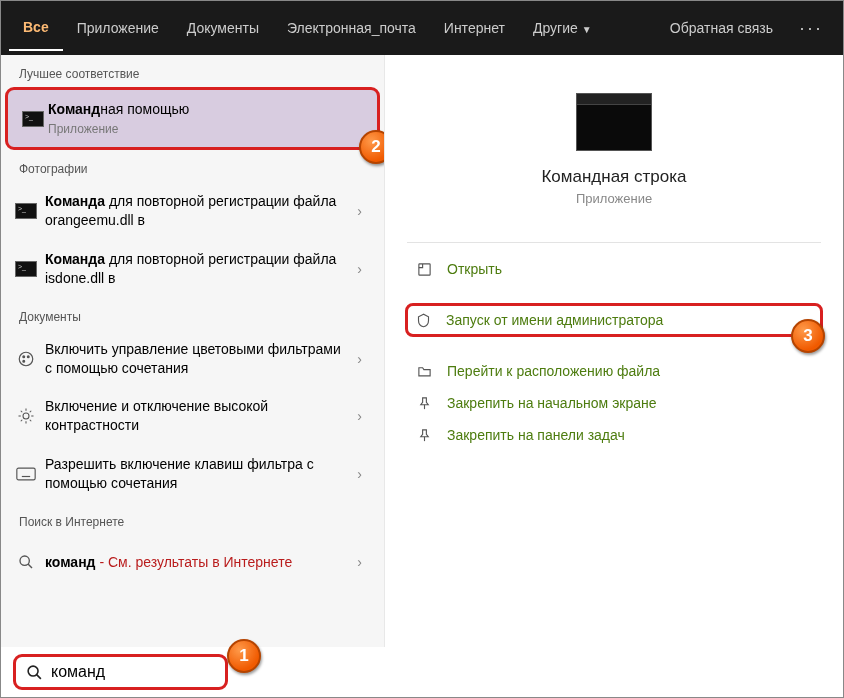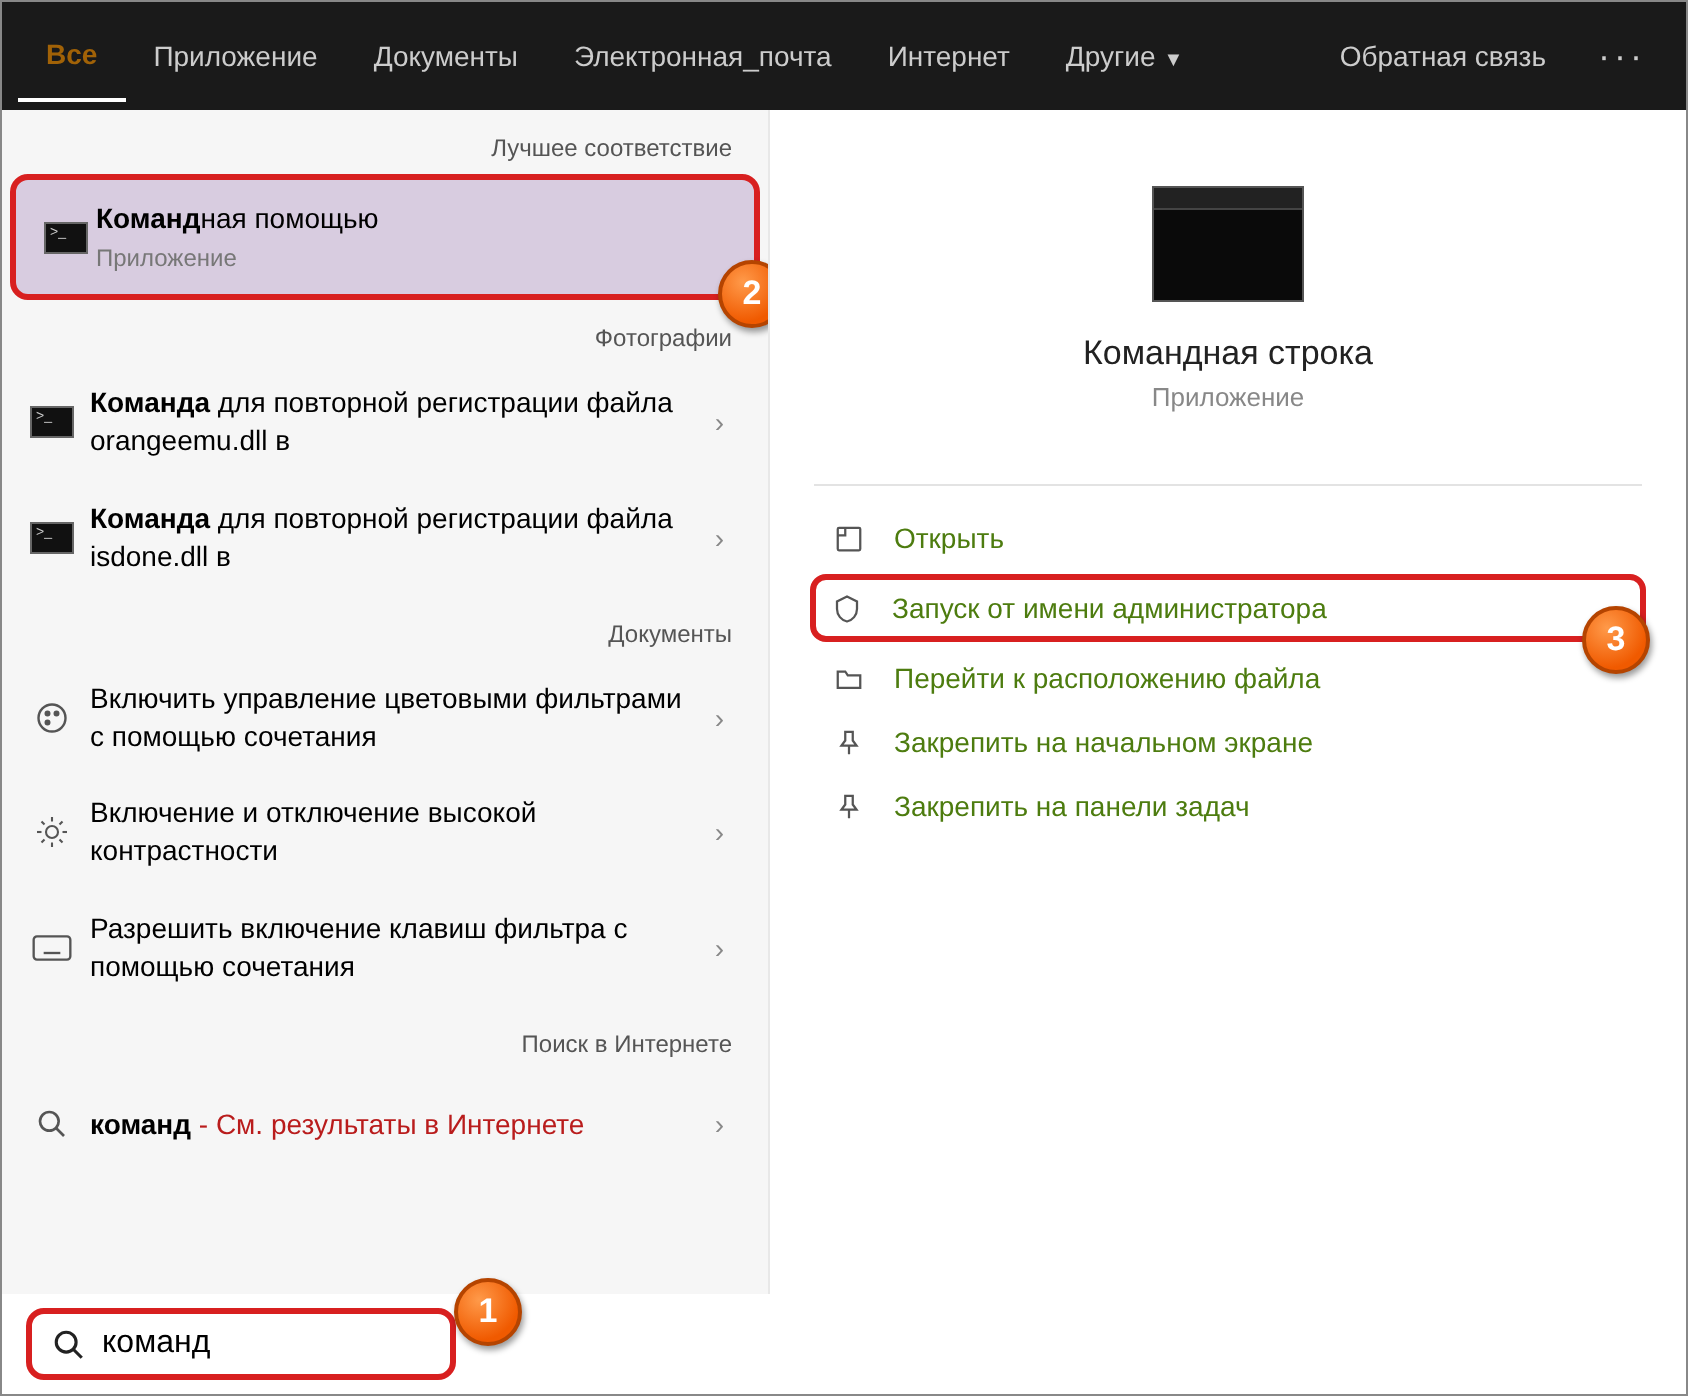--- a/index.html
+++ b/index.html
@@ -2,32 +2,32 @@
 <html><head>
   <meta charset="utf-8">
   <style>
     * { margin: 0; padding: 0; box-sizing: border-box; font-family: "Segoe UI", Tahoma, sans-serif; }
     body { width: 844px; height: 698px; background: #fff; overflow: hidden; position: relative; }
     .container { display: flex; flex-direction: column; height: 100%; border: 1px solid #888; }
     
     
     .topbar { background: #1a1a1a; color: #ccc; display: flex; align-items: center; height: 54px; padding: 0 8px; }
     .topbar .tab { padding: 14px 14px; font-size: 14px; cursor: pointer; white-space: nowrap; }
-    .topbar .tab.active { color: #a16207; font-weight: 600; border-bottom: 2px solid #fff; }
+    .topbar .tab.active { color: #fdba74; font-weight: 600; border-bottom: 2px solid #fff; }
     .topbar .sep { flex: 1; }
     .topbar .chevron { font-size: 10px; margin-left: 4px; }
     .topbar .more { padding: 0 12px; font-size: 18px; letter-spacing: 2px; }
     
     
     .main { display: flex; flex: 1; overflow: hidden; background: #fafafa; }
     .left { width: 384px; background: #f6f6f6; overflow-y: auto; border-right: 1px solid #e8e8e8; position: relative; }
     .right { flex: 1; background: #fff; padding: 20px 22px; position: relative; }
     
     
-    .section-header { font-size: 12px; color: #555; padding: 12px 18px 6px; font-weight: 400; text-align: right; }
+    .section-header { font-size: 12px; color: #555; padding: 12px 18px 6px; font-weight: 400; }
     
     
     .result { display: flex; align-items: center; padding: 10px 16px 10px 44px; position: relative; cursor: pointer; min-height: 54px; }
     .result .icon { position: absolute; left: 14px; width: 22px; height: 18px; display: flex; align-items: center; justify-content: center; }
     .result .cmd-icon { background: #111; width: 22px; height: 16px; border: 1px solid #666; position: relative; }
     .result .cmd-icon::before { content: '>_'; color: #ccc; font-size: 7px; position: absolute; top: 1px; left: 2px; }
     .result .text { flex: 1; font-size: 14px; line-height: 1.35; }
     .result .text .bold { font-weight: 600; }
     .result .sub { font-size: 12px; color: #777; margin-top: 2px; }
     .result .chev { color: #888; font-size: 14px; padding: 0 6px; }
@@ -42,21 +42,21 @@
     
     .app-preview { text-align: center; padding: 18px 0 30px; }
     .app-thumb { width: 76px; height: 58px; margin: 0 auto 16px; background: #0a0a0a; border: 1px solid #555; position: relative; }
     .app-thumb::before { content: ''; position: absolute; top: 0; left: 0; right: 0; height: 10px; background: #222; border-bottom: 1px solid #444; }
     .app-title { font-size: 17px; color: #222; margin-bottom: 4px; }
     .app-type { font-size: 13px; color: #888; }
     .divider { border-top: 1px solid #e3e3e3; margin: 6px 0 10px; }
     
     .action { display: flex; align-items: center; padding: 8px 6px; font-size: 14px; color: #4d7c0f; cursor: pointer; }
     .action .aicon { width: 22px; margin-right: 12px; color: #555; display: flex; justify-content: center; font-size: 14px; }
-    .action.hl { border: 3px solid #d82020; border-radius: 8px; padding: 6px 4px; margin: 2px -2px; }
+    .action.hl { border: 3px solid #d82020; border-radius: 8px; padding: 6px 4px; margin: 18px -2px; }
     
     
     .searchbar { height: 50px; background: #fff; display: flex; align-items: center; padding: 0 12px; position: relative; }
     .searchwrap { border: 3px solid #d82020; border-radius: 9px; display: flex; align-items: center; padding: 6px 10px; width: 215px; }
     .searchwrap .sicon { margin-right: 8px; color: #333; }
     .searchwrap input { border: none; outline: none; font-size: 16px; flex: 1; background: transparent; }
     
     
     svg { display: block; }
   </style>

